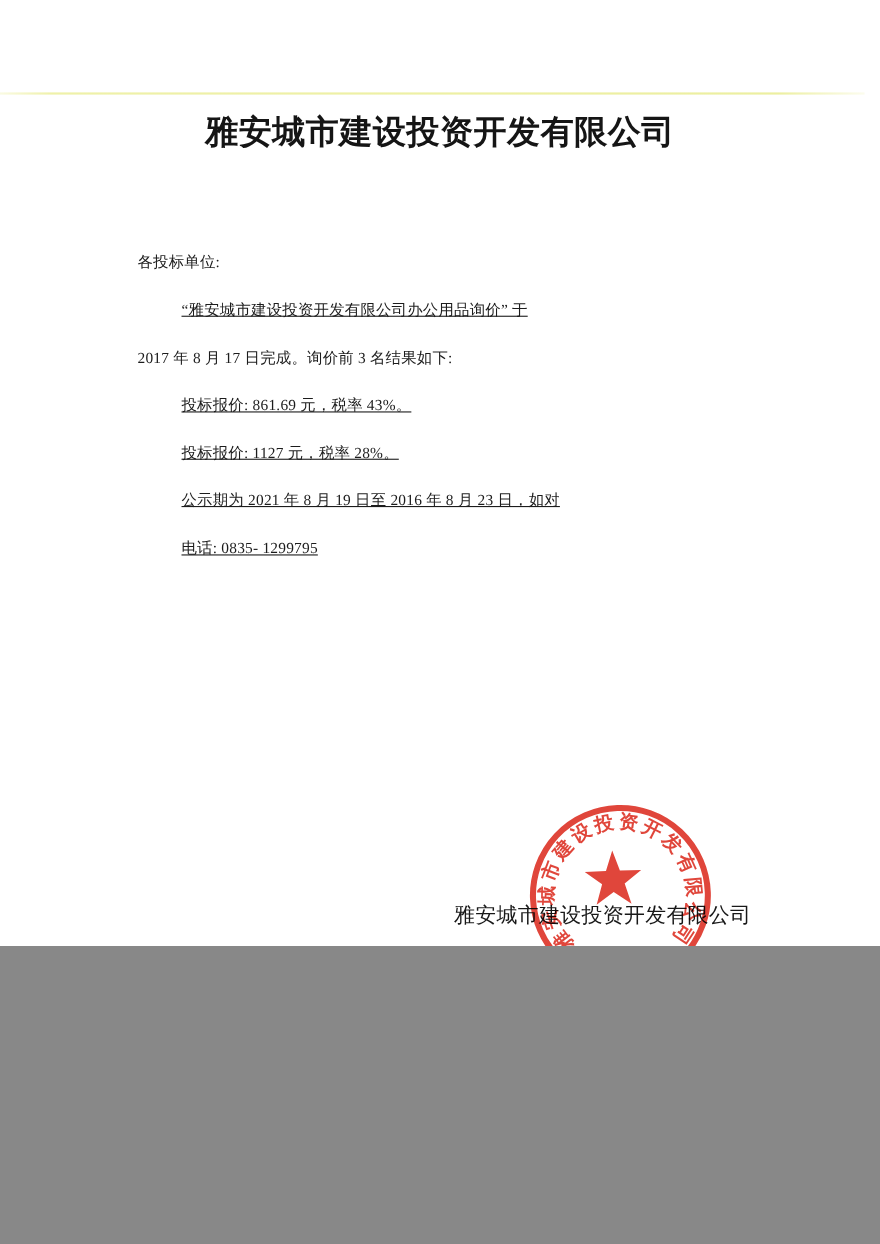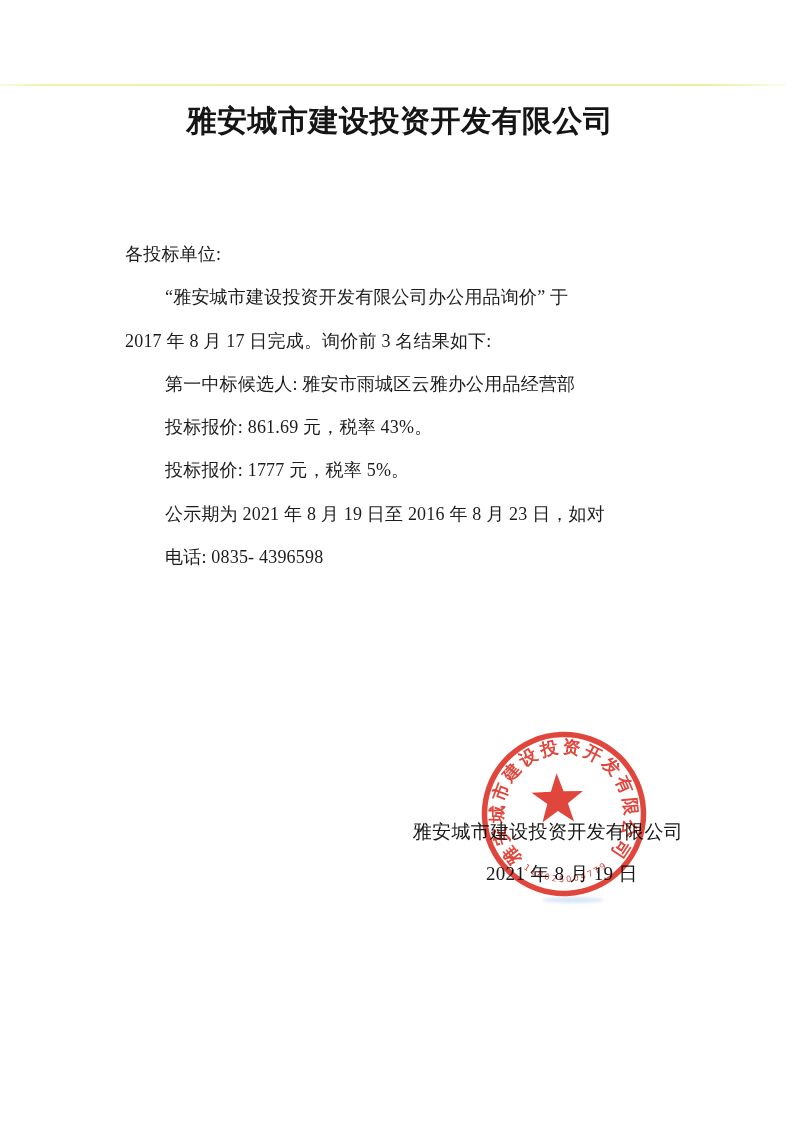--- a/index.html
+++ b/index.html
@@ -1,19 +1,19 @@
 <!DOCTYPE html>
 <html><head>
 <meta charset="utf-8">
 <style>
   html, body { margin: 0; padding: 0; background: #888; }
   .page {
     position: relative;
     width: 800px;
-    height: 1131px;
+    height: 860px;
     margin: 0 auto;
     background: #ffffff;
     overflow: hidden;
     font-family: "Liberation Serif", "DejaVu Serif", serif;
     color: #1c1c1c;
   }
   .scan-line {
     position: absolute;
     top: 84px; left: 0;
     width: 786px; height: 2px;
@@ -37,31 +37,31 @@
     width: 100%;
     text-align: center;
     font-size: 30px;
     font-weight: bold;
     line-height: 45px;
     letter-spacing: 0.5px;
     color: #151515;
   }
   .doc-body {
     position: absolute;
-    top: 233px; left: 125px;
+    top: 218px; left: 125px;
     width: 560px;
-    font-size: 18px;
+    font-size: 14px;
     line-height: 43.3px;
   }
   .doc-body p {
     margin: 0;
     white-space: nowrap;
     letter-spacing: 0.2px;
   }
-  .ind2 { text-indent: 40px; }
+  .ind2 { text-indent: 40px; text-decoration: underline; }
   .sig-company {
     position: absolute;
     top: 819px; right: 117px;
     font-size: 19px;
     letter-spacing: 0.3px;
     color: #181818;
   }
   .sig-date {
     position: absolute;
     top: 861px; left: 486px;
@@ -100,25 +100,24 @@
   <div class="scan-line"></div>
 
   <header class="title">
     <div>雅安城市建设投资开发有限公司</div>
   </header>
 
   <main class="doc-body">
     <p>各投标单位:</p>
     <p class="ind2">“雅安城市建设投资开发有限公司办公用品询价” 于</p>
     <p>2017 年 8 月 17 日完成。询价前 3 名结果如下:</p>
-    <p class="ind2">第一中标候选人: 雅安市雨城区云雅办公用品经营部</p>
     <p class="ind2">投标报价: 861.69 元，税率 43%。</p>
-    <p class="ind2">投标报价: 1777 元，税率 5%。</p>
+    <p class="ind2">投标报价: 1127 元，税率 28%。</p>
     <p class="ind2">公示期为 2021 年 8 月 19 日至 2016 年 8 月 23 日，如对</p>
-    <p class="ind2">电话: 0835- 4396598</p>
+    <p class="ind2">电话: 0835- 1299795</p>
   </main>
 
   <div class="sig-company">雅安城市建设投资开发有限公司</div>
   <div class="sig-date">2021 年 8 月 19 日</div>
 
   <div class="seal">
     <svg viewBox="0 0 174 174" xmlns="http://www.w3.org/2000/svg" xmlns:xlink="http://www.w3.org/1999/xlink">
       <defs>
         <path id="arc-top" d="M 43.9 130.1 A 61 61 0 1 1 130.1 130.1" fill="none"></path>
         <path id="arc-bottom" d="M 31.3 126 A 68 68 0 0 0 142.7 126" fill="none"></path>

